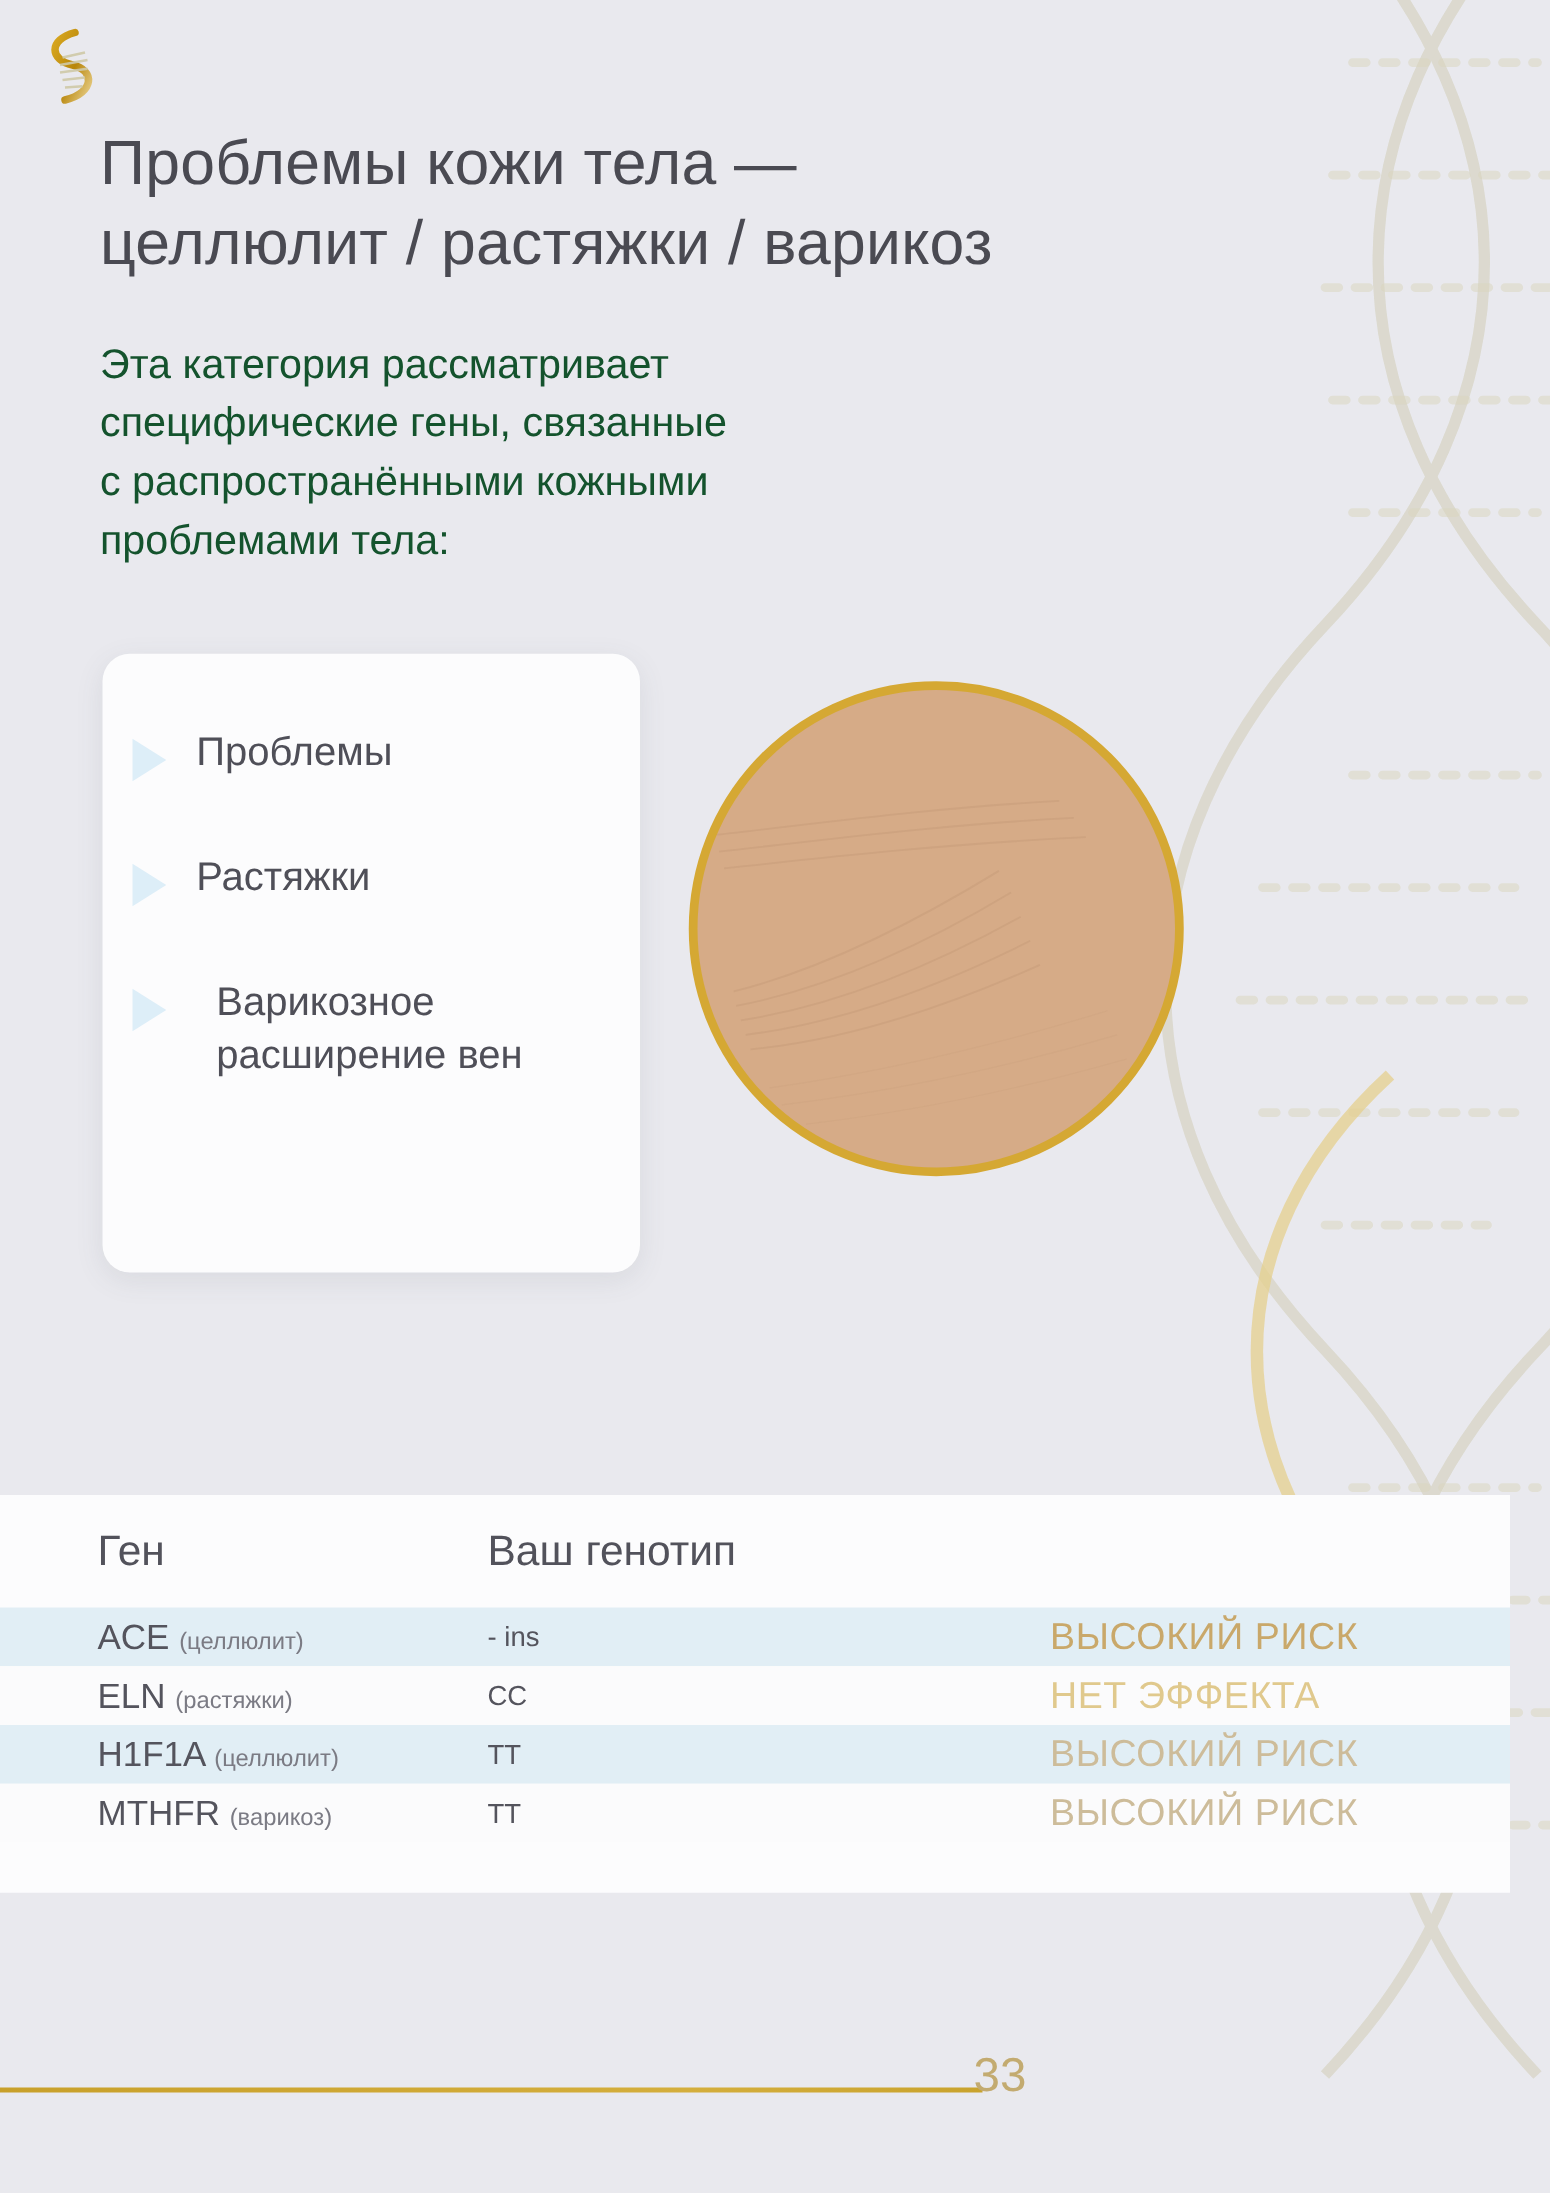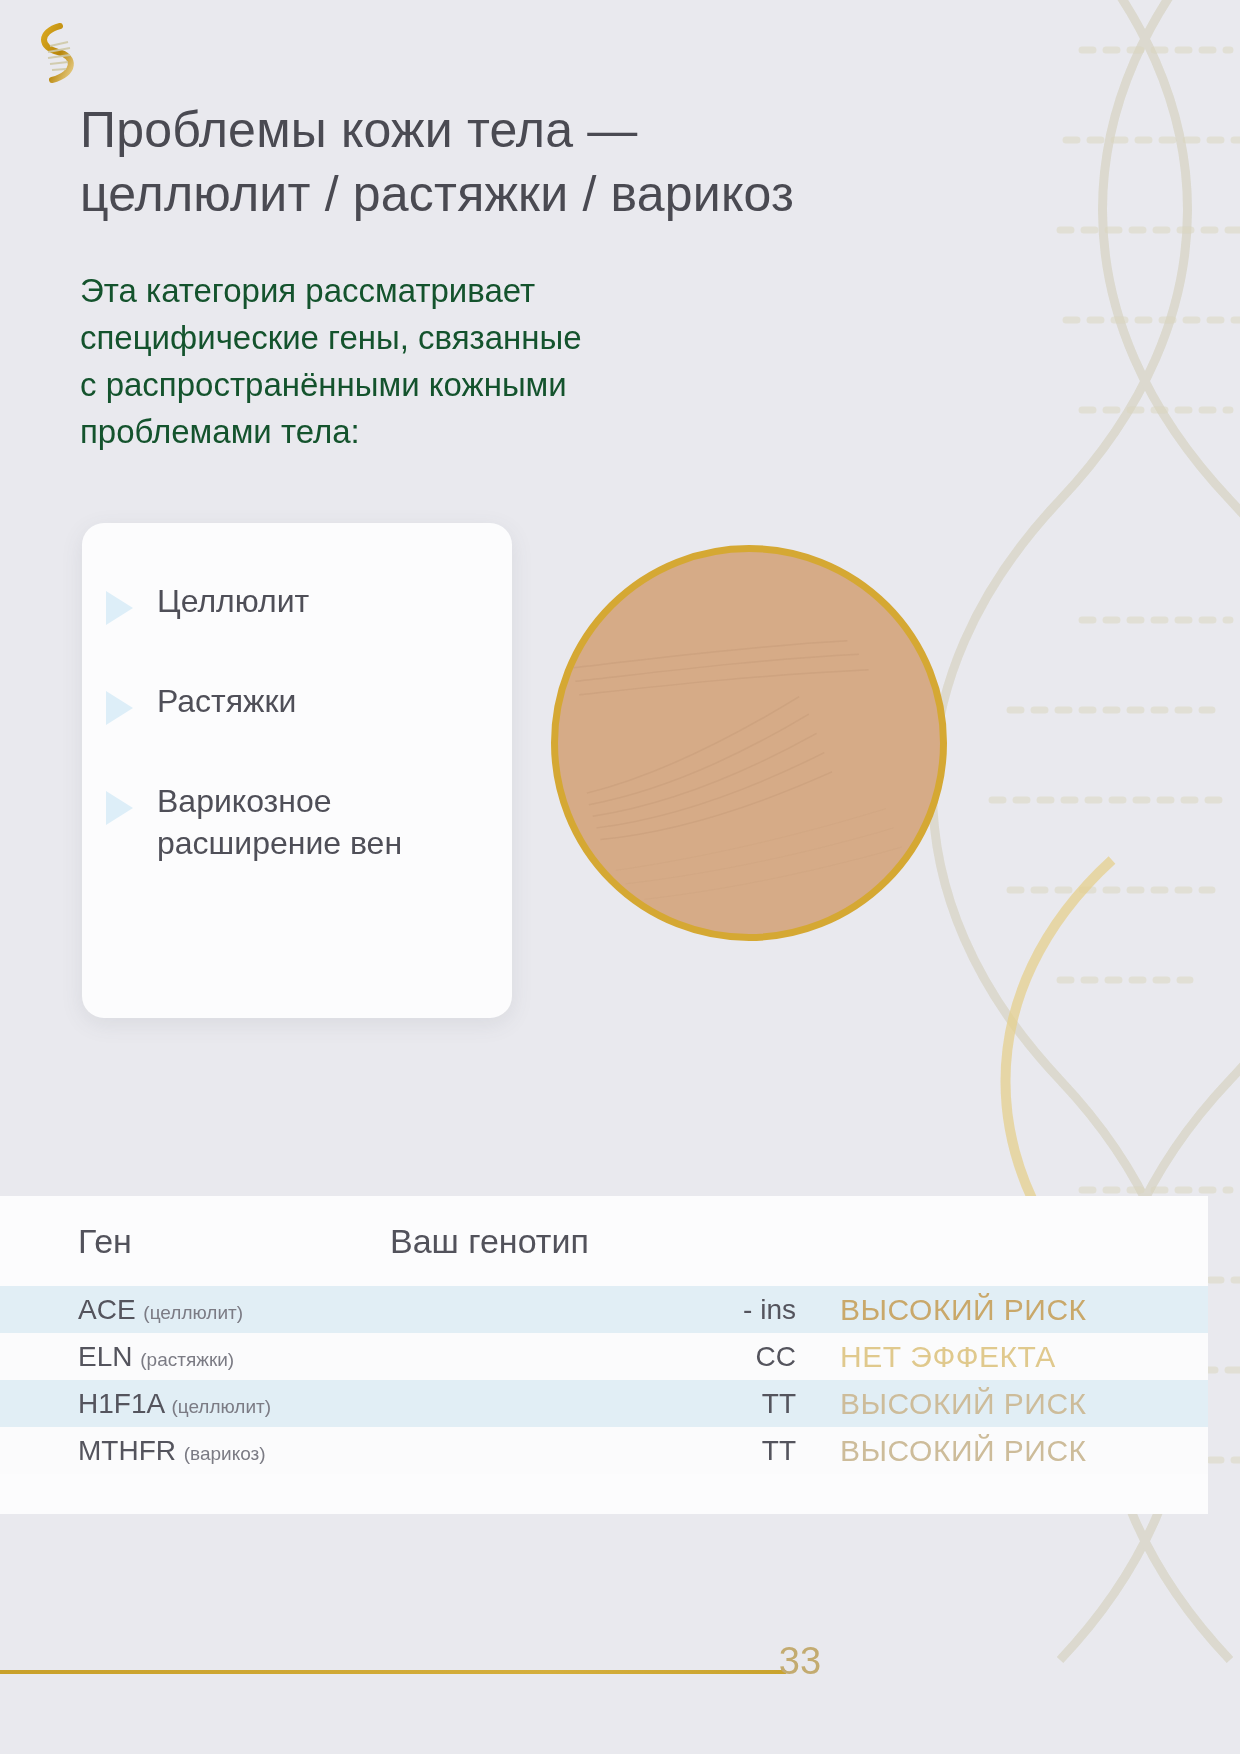--- a/index.html
+++ b/index.html
@@ -59,21 +59,21 @@
     box-shadow:0 6px 22px rgba(80,85,100,.10);
   }
   .bullets{
     position:absolute;left:24px;top:58px;right:20px;
   }
   .bullet-row{
     display:flex;
     align-items:flex-start;
     margin-bottom:56px;
   }
-  .bullet-row:last-child{margin-bottom:0;}
+  .bullet-row:last-child{margin-bottom:0;gap:16px;}
   .tri{
     flex:0 0 auto;
     width:0;height:0;
     border-top:17px solid transparent;
     border-bottom:17px solid transparent;
     border-left:27px solid #ddeef8;
     margin-top:10px;
     margin-right:24px;
   }
   .bullet-label{
@@ -130,21 +130,21 @@
     color:#52525b;
   }
   .gene{
     font-size:28px;font-weight:300;color:#54545d;
     white-space:nowrap;
   }
   .gene .note{
     font-size:19px;color:#7b7b84;text-align:center;
   }
   .geno{
-    font-size:28px;font-weight:300;color:#54545d;text-align:right;
+    font-size:22px;font-weight:300;color:#54545d;
   }
   .res{
     font-size:30px;font-weight:400;
     letter-spacing:.5px;
     white-space:nowrap;
     margin-left:44px;
   }
   .res.risk{color:#c9a86a;}
   .res.noeffect{color:#e0c98d;}
   .res.dim{color:#cdbc9a;}
@@ -223,21 +223,21 @@
     <div>Эта категория рассматривает</div>
     <div>специфические гены, связанные</div>
     <div>с распространёнными кожными</div>
     <div>проблемами тела:</div>
   </div>
 
   <div class="card">
     <div class="bullets">
       <div class="bullet-row">
         <span class="tri"></span>
-        <span class="bullet-label">Целлюлит</span>
+        <span class="bullet-label">Проблемы</span>
       </div>
       <div class="bullet-row">
         <span class="tri"></span>
         <span class="bullet-label">Растяжки</span>
       </div>
       <div class="bullet-row">
         <span class="tri"></span>
         <span class="bullet-label">Варикозное расширение вен</span>
       </div>
     </div>

